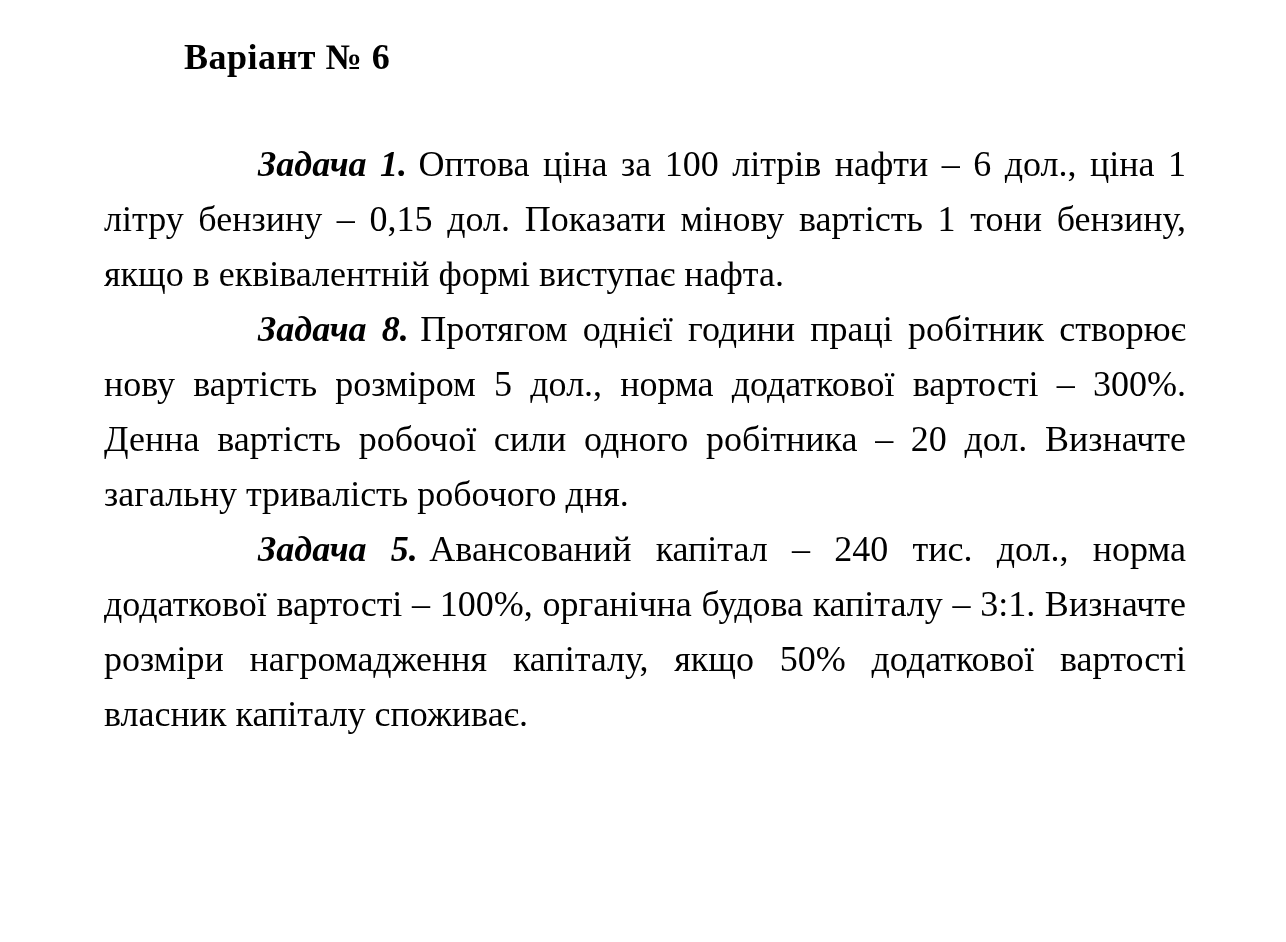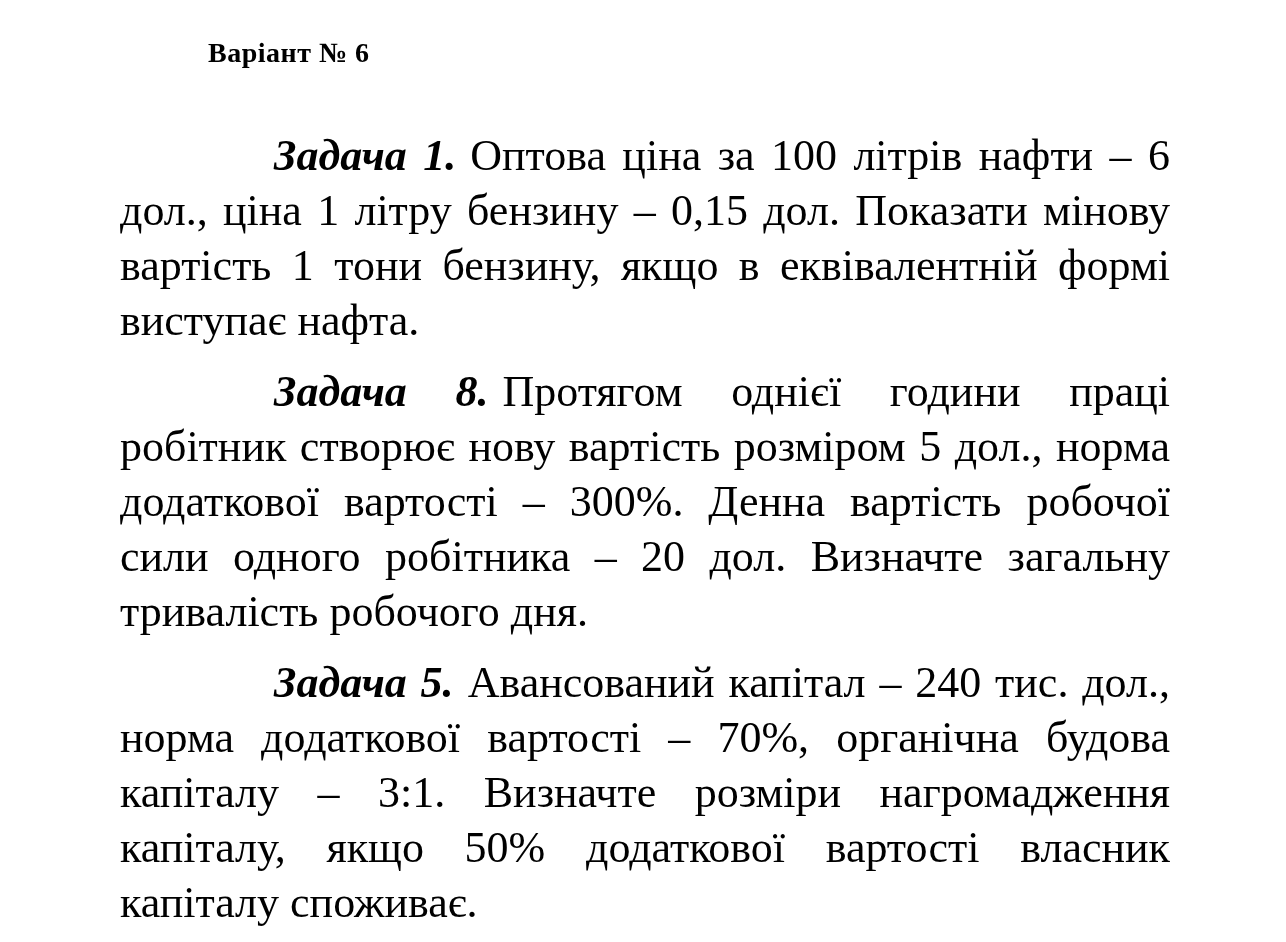--- a/index.html
+++ b/index.html
@@ -16,31 +16,31 @@
     font-family: "Liberation Serif", "DejaVu Serif", serif;
     color: #000000;
   }
   .content {
     position: absolute;
     left: 104px;
     top: 36px;
     width: 1082px;
   }
   .doc-heading {
-    font-size: 28px;
+    font-size: 36px;
     font-weight: bold;
-    margin: 0 0 0 104px;
+    margin: 0 0 0 80px;
     padding: 0;
     line-height: 1.2;
     letter-spacing: 0.5px;
   }
   .para {
-    margin: 16px;
+    margin: 0;
     padding: 0;
-    font-size: 44px;
+    font-size: 36px;
     line-height: 55px;
     text-align: justify;
     text-indent: 154px;
   }
   .para.first {
     margin-top: 58px;
   }
   .task-label {
     font-weight: bold;
     font-style: italic;
@@ -52,16 +52,16 @@
 
 <div class="page">
   <div class="content">
 
     <h1 class="doc-heading">Варіант № 6</h1>
 
     <p class="para first"><span class="task-label">Задача 1.</span><span>Оптова ціна за 100 літрів нафти – 6 дол., ціна 1 літру бензину – 0,15 дол. Показати мінову вартість 1 тони бензину, якщо в еквівалентній формі виступає нафта.</span></p>
 
     <p class="para"><span class="task-label">Задача 8.</span><span>Протягом однієї години праці робітник створює нову вартість розміром 5 дол., норма додаткової вартості – 300%. Денна вартість робочої сили одного робітника – 20 дол. Визначте загальну тривалість робочого дня.</span></p>
 
-    <p class="para"><span class="task-label">Задача 5.</span><span>Авансований капітал – 240 тис. дол., норма додаткової вартості – 70%, органічна будова капіталу – 3:1. Визначте розміри нагромадження капіталу, якщо 50% додаткової вартості власник капіталу споживає.</span></p>
+    <p class="para"><span class="task-label">Задача 5.</span><span>Авансований капітал – 240 тис. дол., норма додаткової вартості – 100%, органічна будова капіталу – 3:1. Визначте розміри нагромадження капіталу, якщо 50% додаткової вартості власник капіталу споживає.</span></p>
 
   </div>
 </div>
 
 </body></html>

